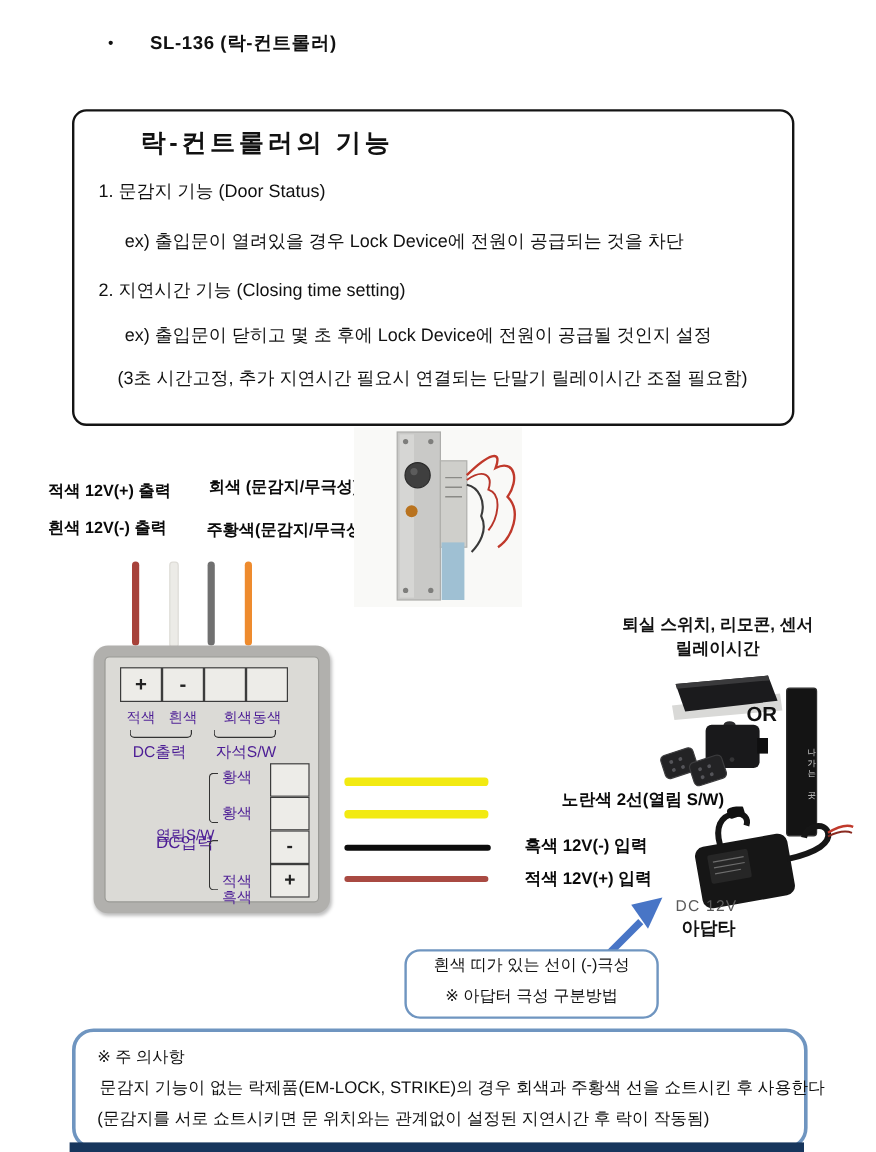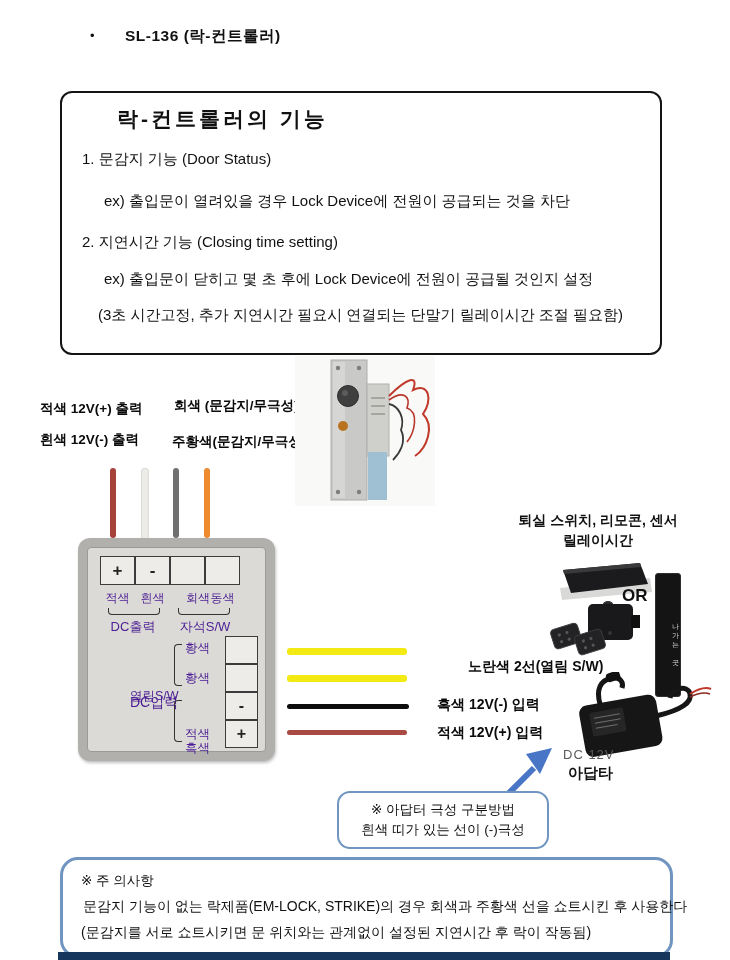--- a/index.html
+++ b/index.html
@@ -180,22 +180,22 @@
   </svg>
   <div class="abs" style="left:563px;top:747px;font-size:13px;color:#5a5a5a;letter-spacing:1px;">DC 12V</div>
   <div class="abs b" style="left:568px;top:764px;font-size:15px;">아답타</div>
 
   <svg class="abs" style="left:488px;top:742px;" width="80" height="70" viewBox="0 0 80 70">
     <path d="M8,64 L46,26" stroke="#4875c6" stroke-width="6" fill="none" style="stroke: rgb(72, 117, 198);"></path>
     <polygon points="38,12 64,6 52,32" fill="#4875c6" style="fill: rgb(72, 117, 198);"></polygon>
   </svg>
 
   <div class="note-box" style="left: 337px; top: 791px; width: 208px; height: 54px; text-align: center; border-color: rgb(111, 149, 192);">
+    <div class="t13" style="margin-top:2px;">흰색 띠가 있는 선이 (-)극성</div>
     <div class="t13" style="margin-top:8px;">※ 아답터 극성 구분방법</div>
-    <div class="t13" style="margin-top:2px;">흰색 띠가 있는 선이 (-)극성</div>
   </div>
 
   <div class="note-box" style="left: 60px; top: 857px; width: 607px; height: 95px; border-width: 3px; border-radius: 18px; border-color: rgb(111, 149, 192);">
     <div class="abs t13" style="left:18px;top:12px;">※ 주 의사항</div>
     <div class="abs t14" style="left:20px;top:38px;white-space:nowrap;">문감지 기능이 없는 락제품(EM-LOCK, STRIKE)의 경우 회색과 주황색 선을 쇼트시킨 후 사용한다</div>
     <div class="abs t14" style="left:18px;top:64px;white-space:nowrap;">(문감지를 서로 쇼트시키면 문 위치와는 관계없이 설정된 지연시간 후 락이 작동됨)</div>
   </div>
 
   <div class="footer-bar" style="background: rgb(23, 54, 93);"></div>
 

